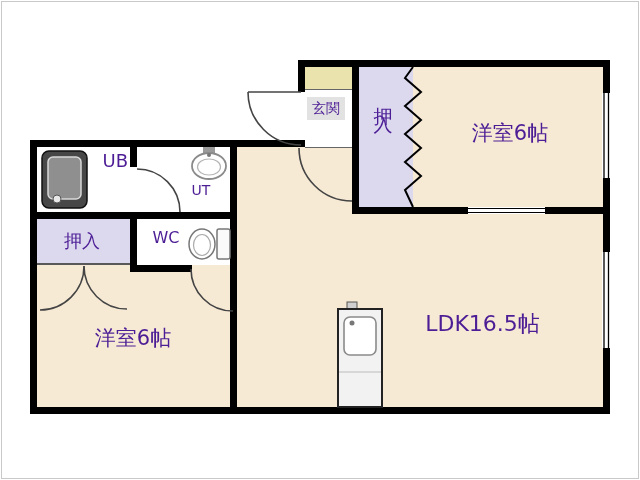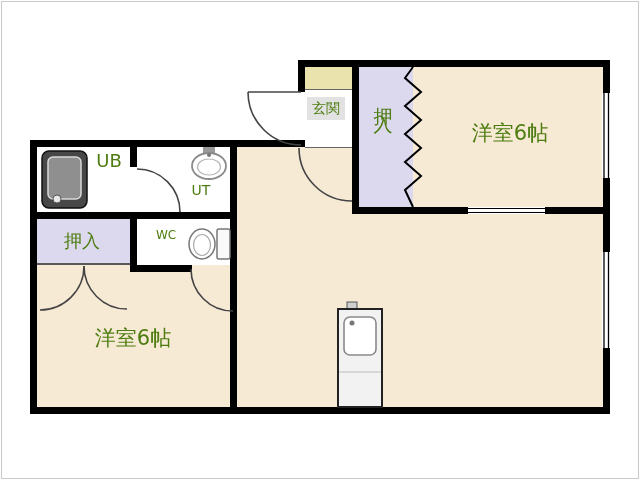--- a/index.html
+++ b/index.html
@@ -14,21 +14,21 @@
     background: #ffffff; overflow: hidden;
     outline: 1px solid #c9c9c9; outline-offset: -2px;
   }
   .floor { position: absolute; }
   .room    { background: var(--room-floor, #f7ead5); }
   .closet  { background: var(--closet-floor, #dcd9ef); }
   .service { background: var(--service-floor, #ffffff); }
   .cabinet { background: var(--shoe-cabinet, #ebe3ae); border-bottom: 1.5px solid #666; }
   .wall { position: absolute; background: var(--wall, #000000); }
   .overlay { position: absolute; left: 0; top: 0; pointer-events: none; }
-  .lbl { position: absolute; white-space: nowrap; color: #4d7c0f; }
+  .lbl { position: absolute; white-space: nowrap; color: #4c1d95; }
   .lbl.center { text-align: center; }
   .lbl-genkan {
     background: var(--genkan-label-bg, #e2e2e2);
     padding: 3px 5px; font-size: 14px; line-height: 1.2;
   }
   .lbl-vertical {
     writing-mode: vertical-rl; text-orientation: upright;
     letter-spacing: 7px; font-size: 19px;
   }
 </style>
@@ -138,24 +138,25 @@
       <path d="M 339 372 H 381" stroke="#bbbbbb" stroke-width="1.2" fill="none"></path>
     </g>
   </svg>
 
   <div class="lbl lbl-genkan" style="left:307px; top:97px;">玄関</div>
 
   <div class="lbl lbl-vertical" style="left:371px; top:92px;">押入</div>
 
   <div class="lbl center" style="left:425px; top:119px; width:170px; font-size:21px;">洋室6帖</div>
 
-  <div class="lbl center" style="left:90px; top:150px; width:38px; font-size:18px;">UB</div>
+  <div class="lbl center" style="left:90px; top:150px; width:38px; font-size:18px;text-align:right;">UB</div>
 
   <div class="lbl center" style="left:180px; top:182px; width:42px; font-size:14px;">UT</div>
 
-  <div class="lbl center" style="left:144px; top:228px; width:44px; font-size:12px;">WC</div>
+  <div class="lbl center" style="left:144px; top:228px; width:44px; font-size:16px;">WC</div>
 
   <div class="lbl center" style="left:48px; top:229px; width:68px; font-size:18px;">押入</div>
 
   <div class="lbl center" style="left:45px; top:324px; width:176px; font-size:21px;">洋室6帖</div>
 
+  <div class="lbl center" style="left:385px; top:309px; width:195px; font-size:22px;">LDK16.5帖</div>
 
 </div>
 
 </body></html>

